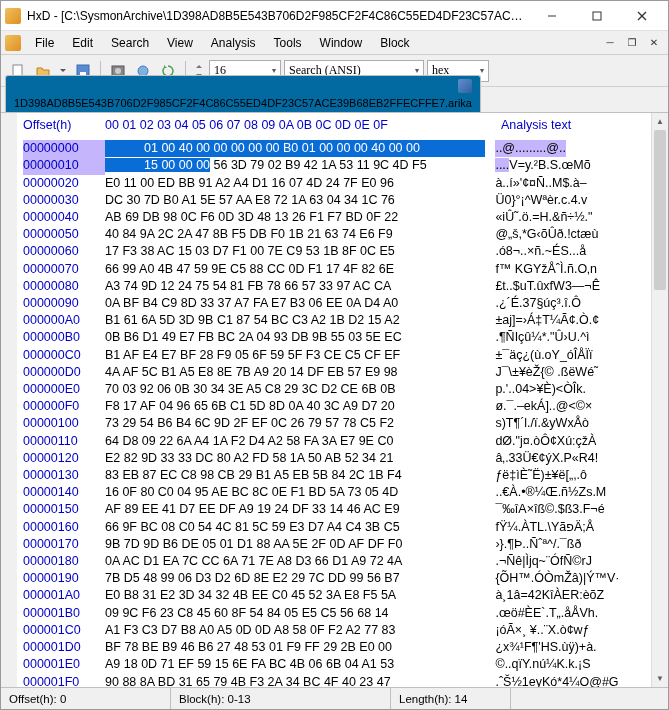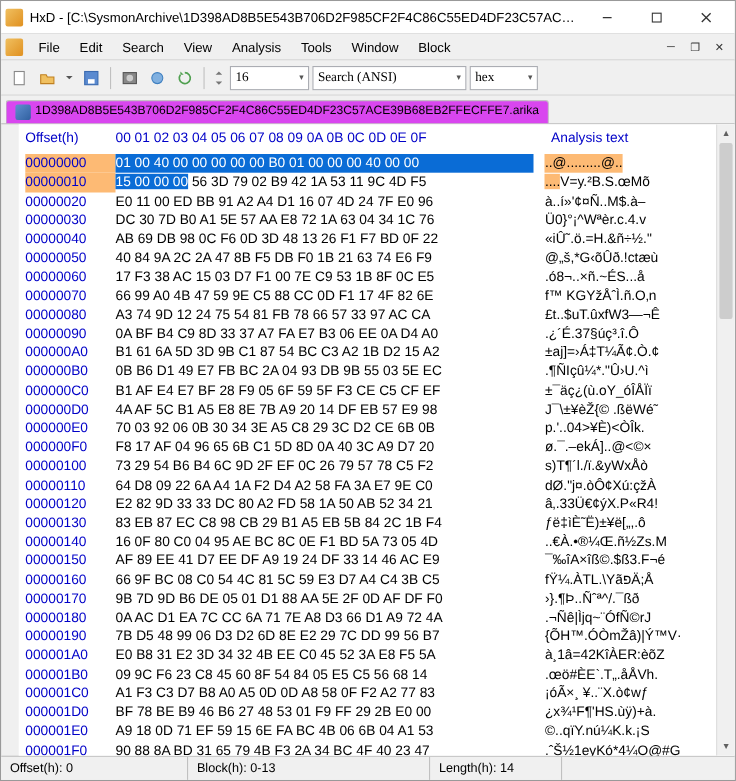--- a/index.html
+++ b/index.html
@@ -94,27 +94,28 @@
 .tb-combo .dd { color:#555; font-size:8px; }
 .tabbar {
   height: 26px;
   background: #f0f0f0;
   display: flex;
   align-items: flex-end;
   padding: 2px 4px 0 4px;
   border-bottom: 1px solid #c0c0c0;
 }
 .tab {
-  background: #d946ef;
+  background: #0369a1;
   border: 1px solid #c0c0c0;
   border-bottom: none;
   padding: 3px 8px;
-  display:flex; align-items:flex-start; gap:4px;
+  display:flex; align-items:flex-end; gap:4px;
   border-radius: 3px 3px 0 0;
   font-size:11px;
+  flex-direction:column;
 }
 .tab .t-icon {
   width:14px;height:14px;
   background: linear-gradient(135deg,#6090d0 0,#3060a0 100%);
   border-radius:2px;
 }
 .hex-view {
   flex:1;
   background: #fff;
   font-family: Liberation Sans, sans-serif;
@@ -128,22 +129,22 @@
 .hex-header {
   display:flex;
   color:#0000c8;
   white-space:pre;
 }
 .hex-rows { white-space:pre; }
 .hex-row { display:flex; }
 .off { color:#0000c8; width: 82px; }
 .bytes { color:#000; letter-spacing: 0; width: 380px; }
 .dec { color:#000; }
-.sel { background:#0a6cd6; color:#fff; }
-.sel-off, .sel-dec { background:#fdba74; }
+.sel { background:#0a6cd6; color:#fff;padding-left:39px; }
+.sel-off, .sel-dec { background:#c4b5fd; }
 .scroll-v {
   position:absolute; right:0; top:0; bottom:0; width:17px;
   background:#f0f0f0; border-left:1px solid #ddd;
 }
 .scroll-v .thumb {
   position:absolute; left:2px; right:2px; top:17px; height:160px;
   background:#cdcdcd; border-radius:2px;
 }
 .scroll-v .arr { position:absolute; left:0; right:0; height:17px;
   display:flex;align-items:center;justify-content:center; font-size:8px; color:#606060;}

